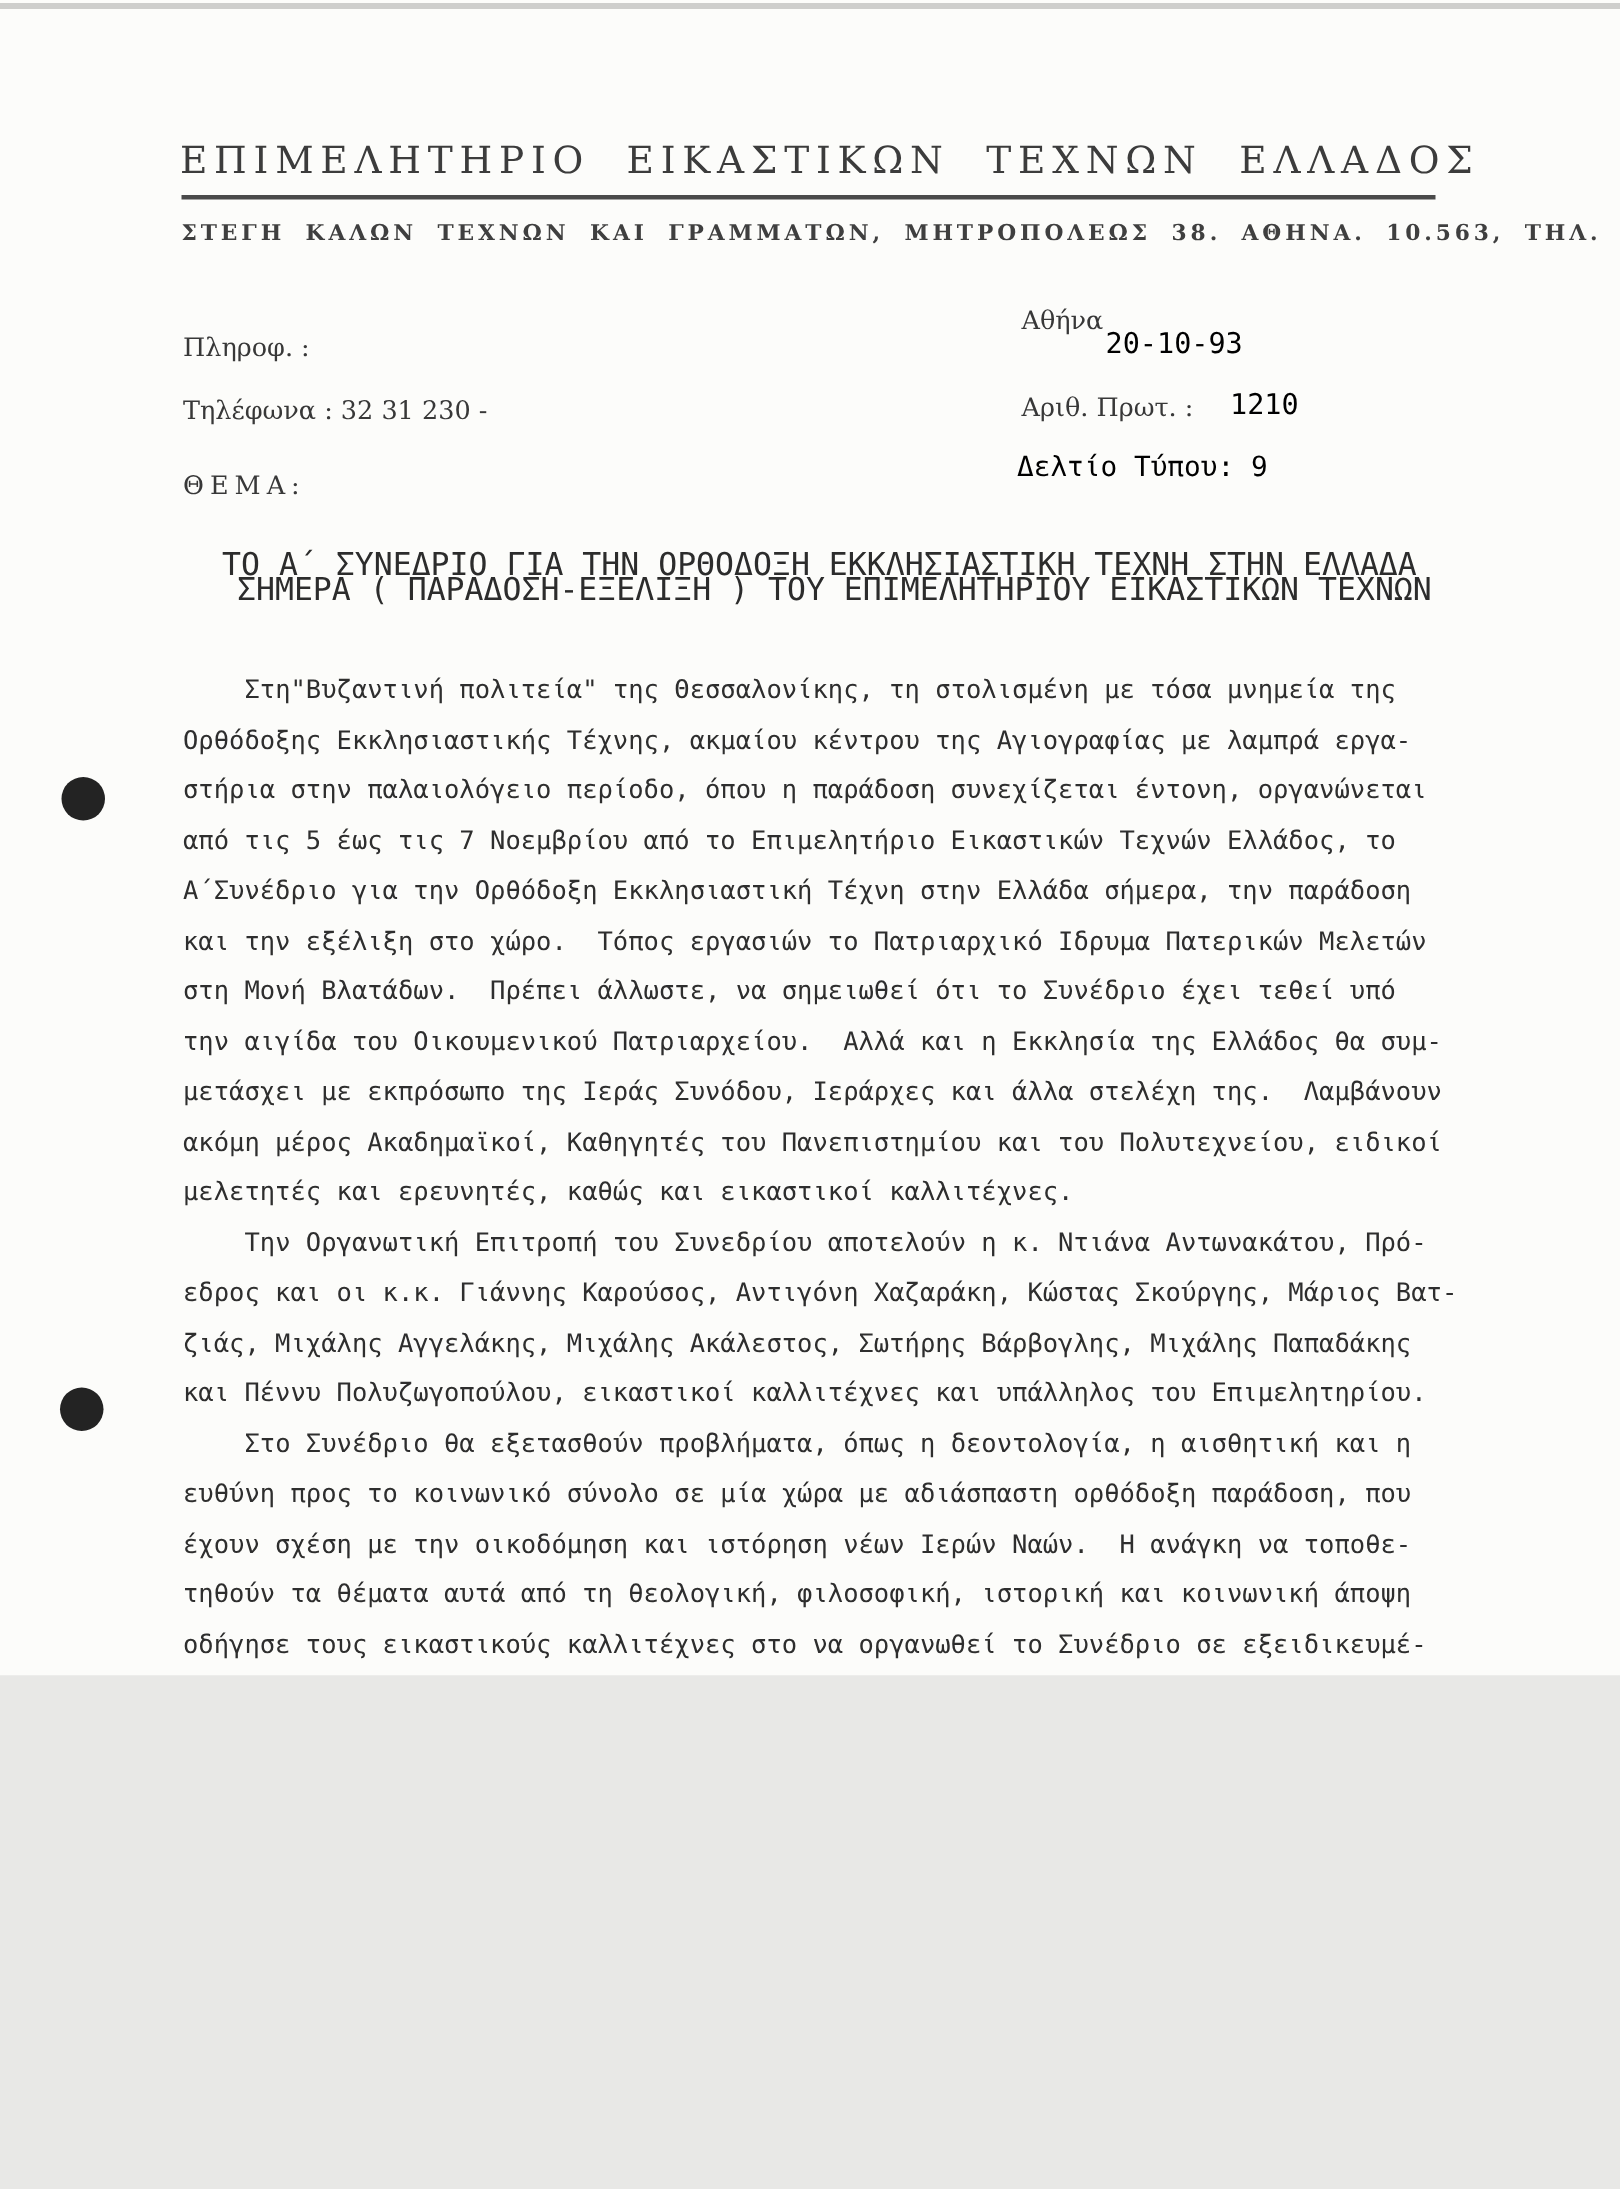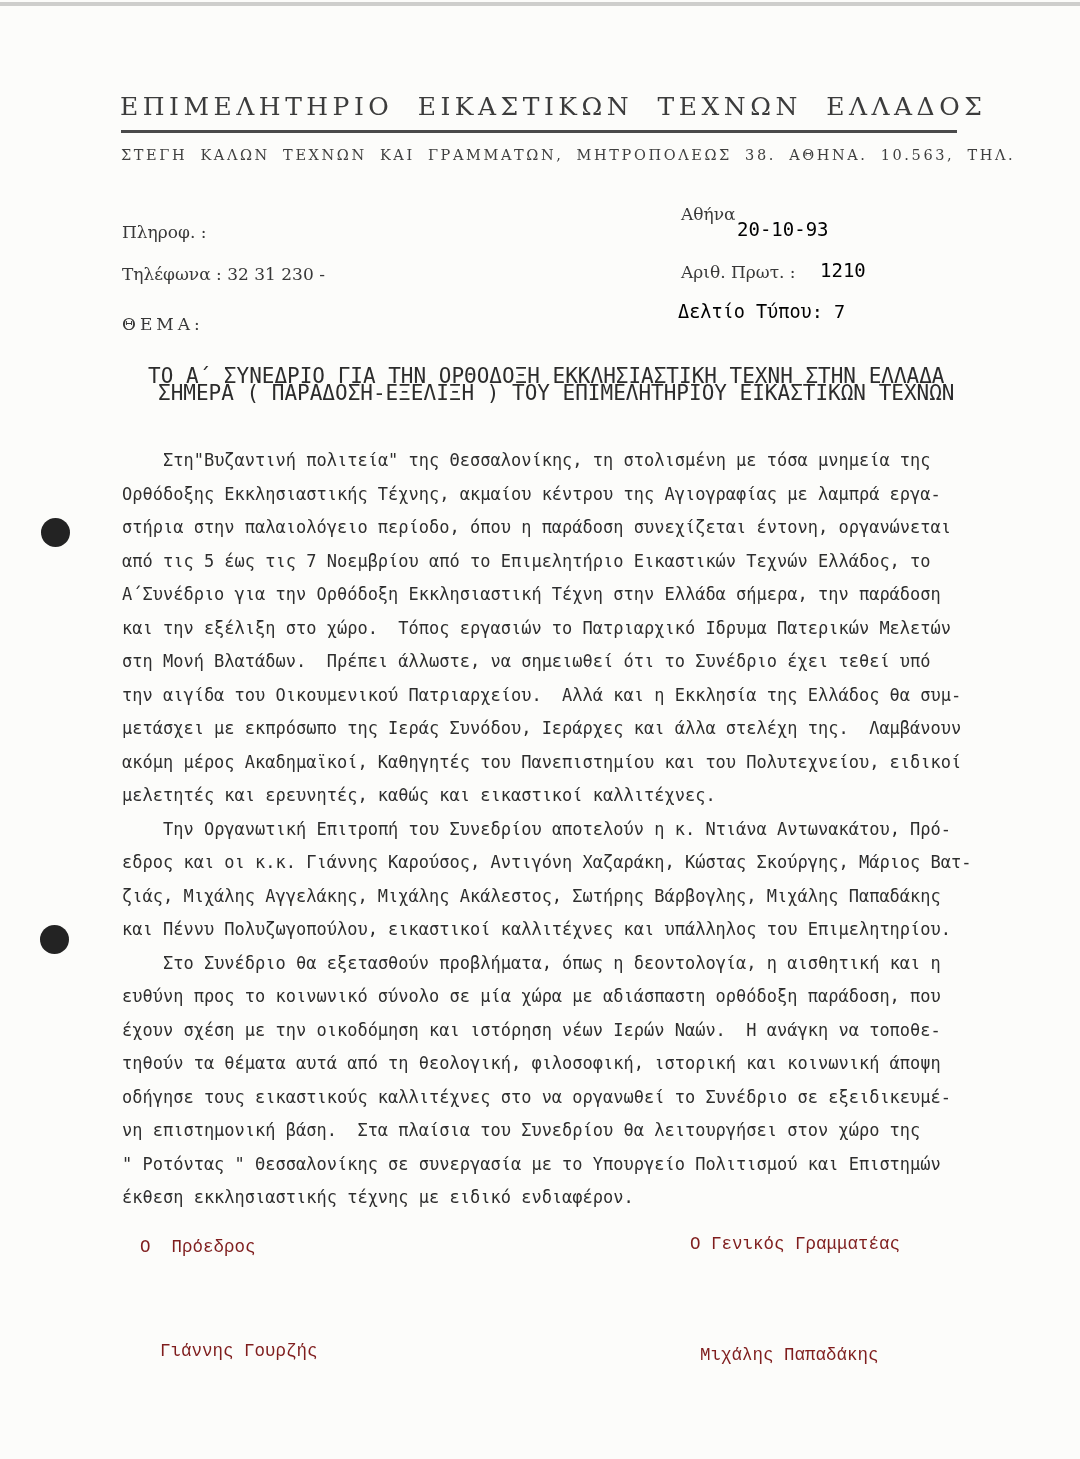--- a/index.html
+++ b/index.html
@@ -1,18 +1,18 @@
 <!DOCTYPE html>
 <html><head>
 <meta charset="utf-8">
 <style>
   html,body { margin:0; padding:0; background:#e8e8e6; }
   .page {
     position:relative;
-    width:1080px; height:1459px;
+    width:1080px; height:1117px;
     margin:0 auto;
     background:#fcfcfa;
     overflow:hidden;
     color:#2f2f2f;
   }
   .scan-edge {
     position:absolute; top:2px; left:0; width:100%; height:4px;
     background:#c6c6c3; opacity:.85;
   }
   
@@ -22,21 +22,21 @@
     font-size:25px; color:#3c3c3c;
     letter-spacing:4.5px; word-spacing:12px;
     white-space:nowrap;
   }
   .header-rule {
     position:absolute; top:130px; left:121px; width:836px; height:3px;
     background:#4a4a4a;
   }
   .org-address {
     position:absolute; left:121px; width:880px;
-    font-family:"DejaVu Serif", serif; font-weight:normal;
+    font-family:"DejaVu Serif", serif; font-weight:bold;
     font-size:14.5px; color:#3f3f3f;
     letter-spacing:2.6px; word-spacing:6px;
     white-space:nowrap;
   }
   .addr1 { top:147px; }
   .addr2 { top:172px; }
   
   .serif-label {
     position:absolute;
     font-family:"DejaVu Serif", serif;
@@ -95,21 +95,21 @@
   <div class="org-address addr1">ΣΤΕΓΗ ΚΑΛΩΝ ΤΕΧΝΩΝ ΚΑΙ ΓΡΑΜΜΑΤΩΝ, ΜΗΤΡΟΠΟΛΕΩΣ 38. ΑΘΗΝΑ. 10.563, ΤΗΛ.</div>
 
   <div class="serif-label info-label">Πληροφ. :</div>
   <div class="serif-label phones-line">Τηλέφωνα : 32 31 230 -</div>
   <div class="serif-label subject-label">ΘΕΜΑ:</div>
 
   <div class="serif-label city-label">Αθήνα</div>
   <div class="mono-abs date-value">20-10-93</div>
   <div class="serif-label protocol-label">Αριθ. Πρωτ. :</div>
   <div class="mono-abs protocol-value">1210</div>
-  <div class="mono-abs press-release">Δελτίο Τύπου: 7</div>
+  <div class="mono-abs press-release">Δελτίο Τύπου: 9</div>
 
   <div class="doc-title title1">ΤΟ Α΄ ΣΥΝΕΔΡΙΟ ΓΙΑ ΤΗΝ ΟΡΘΟΔΟΞΗ ΕΚΚΛΗΣΙΑΣΤΙΚΗ ΤΕΧΝΗ ΣΤΗΝ ΕΛΛΑΔΑ</div>
   <div class="doc-title title2">ΣΗΜΕΡΑ ( ΠΑΡΑΔΟΣΗ-ΕΞΕΛΙΞΗ ) ΤΟΥ ΕΠΙΜΕΛΗΤΗΡΙΟΥ ΕΙΚΑΣΤΙΚΩΝ ΤΕΧΝΩΝ</div>
 
   <div class="body-block">
     <p class="body-par">    Στη"Βυζαντινή πολιτεία" της Θεσσαλονίκης, τη στολισμένη με τόσα μνημεία της
 Ορθόδοξης Εκκλησιαστικής Τέχνης, ακμαίου κέντρου της Αγιογραφίας με λαμπρά εργα-
 στήρια στην παλαιολόγειο περίοδο, όπου η παράδοση συνεχίζεται έντονη, οργανώνεται
 από τις 5 έως τις 7 Νοεμβρίου από το Επιμελητήριο Εικαστικών Τεχνών Ελλάδος, το
 Α΄Συνέδριο για την Ορθόδοξη Εκκλησιαστική Τέχνη στην Ελλάδα σήμερα, την παράδοση

